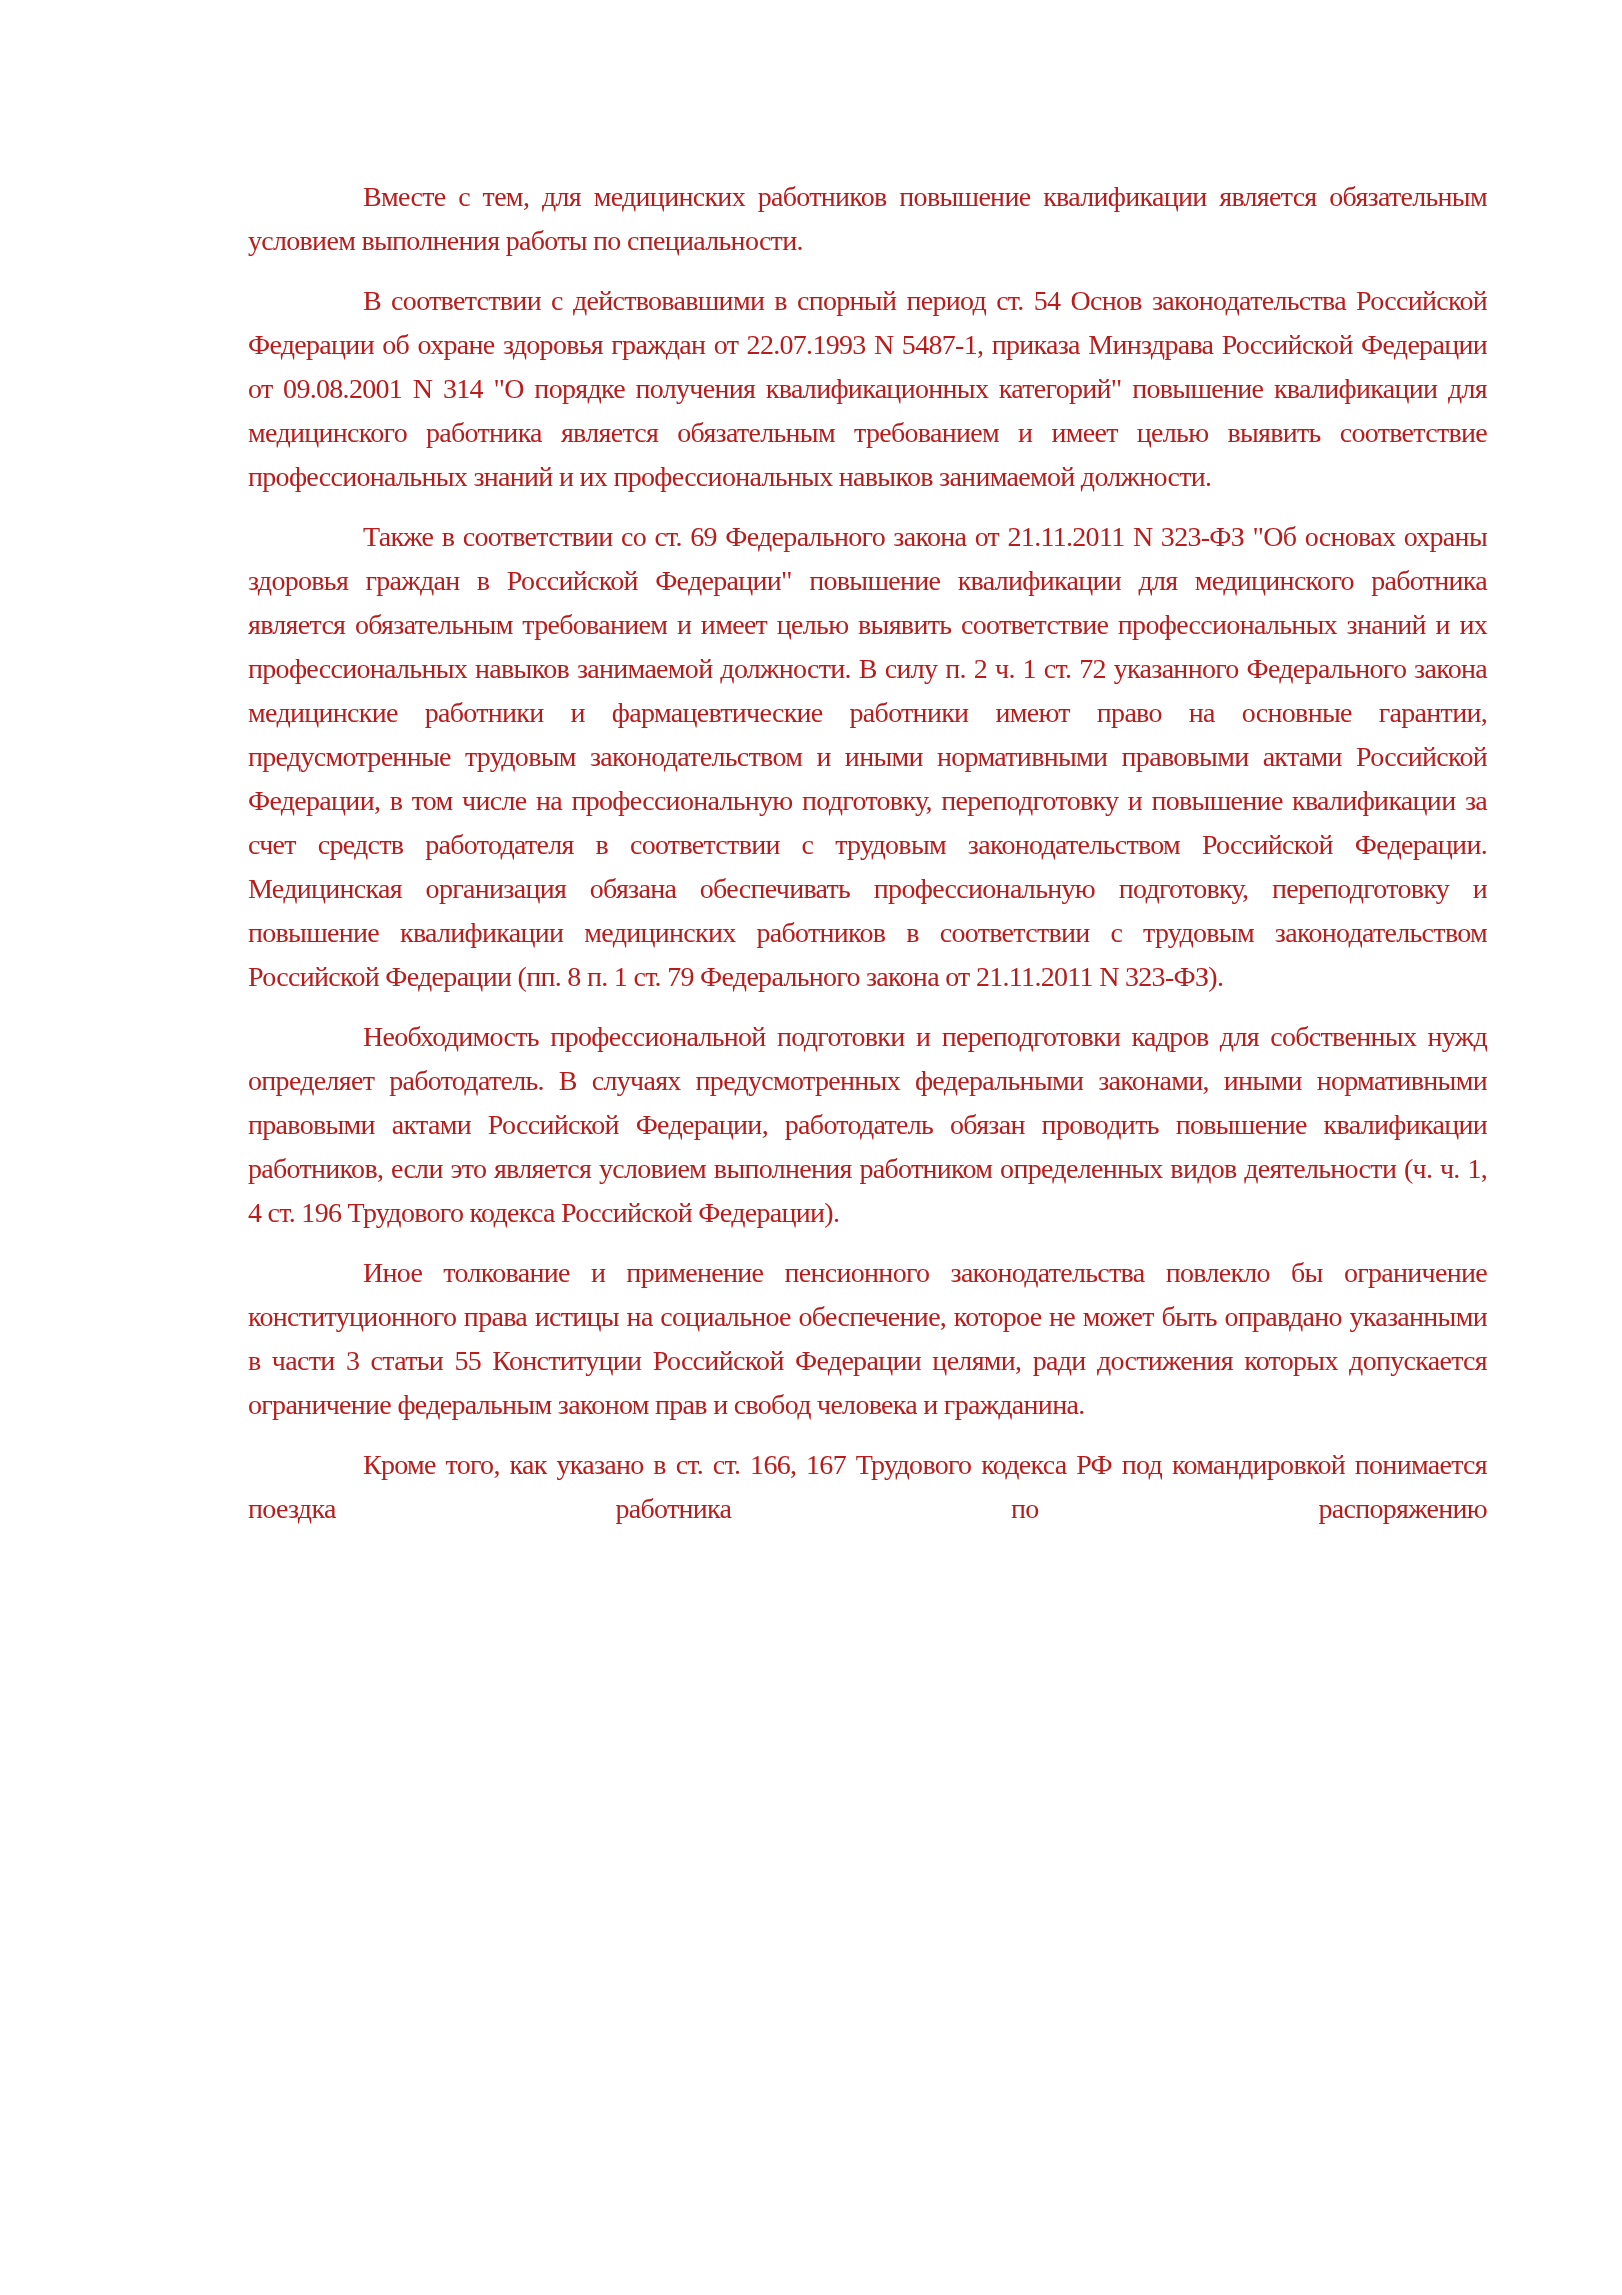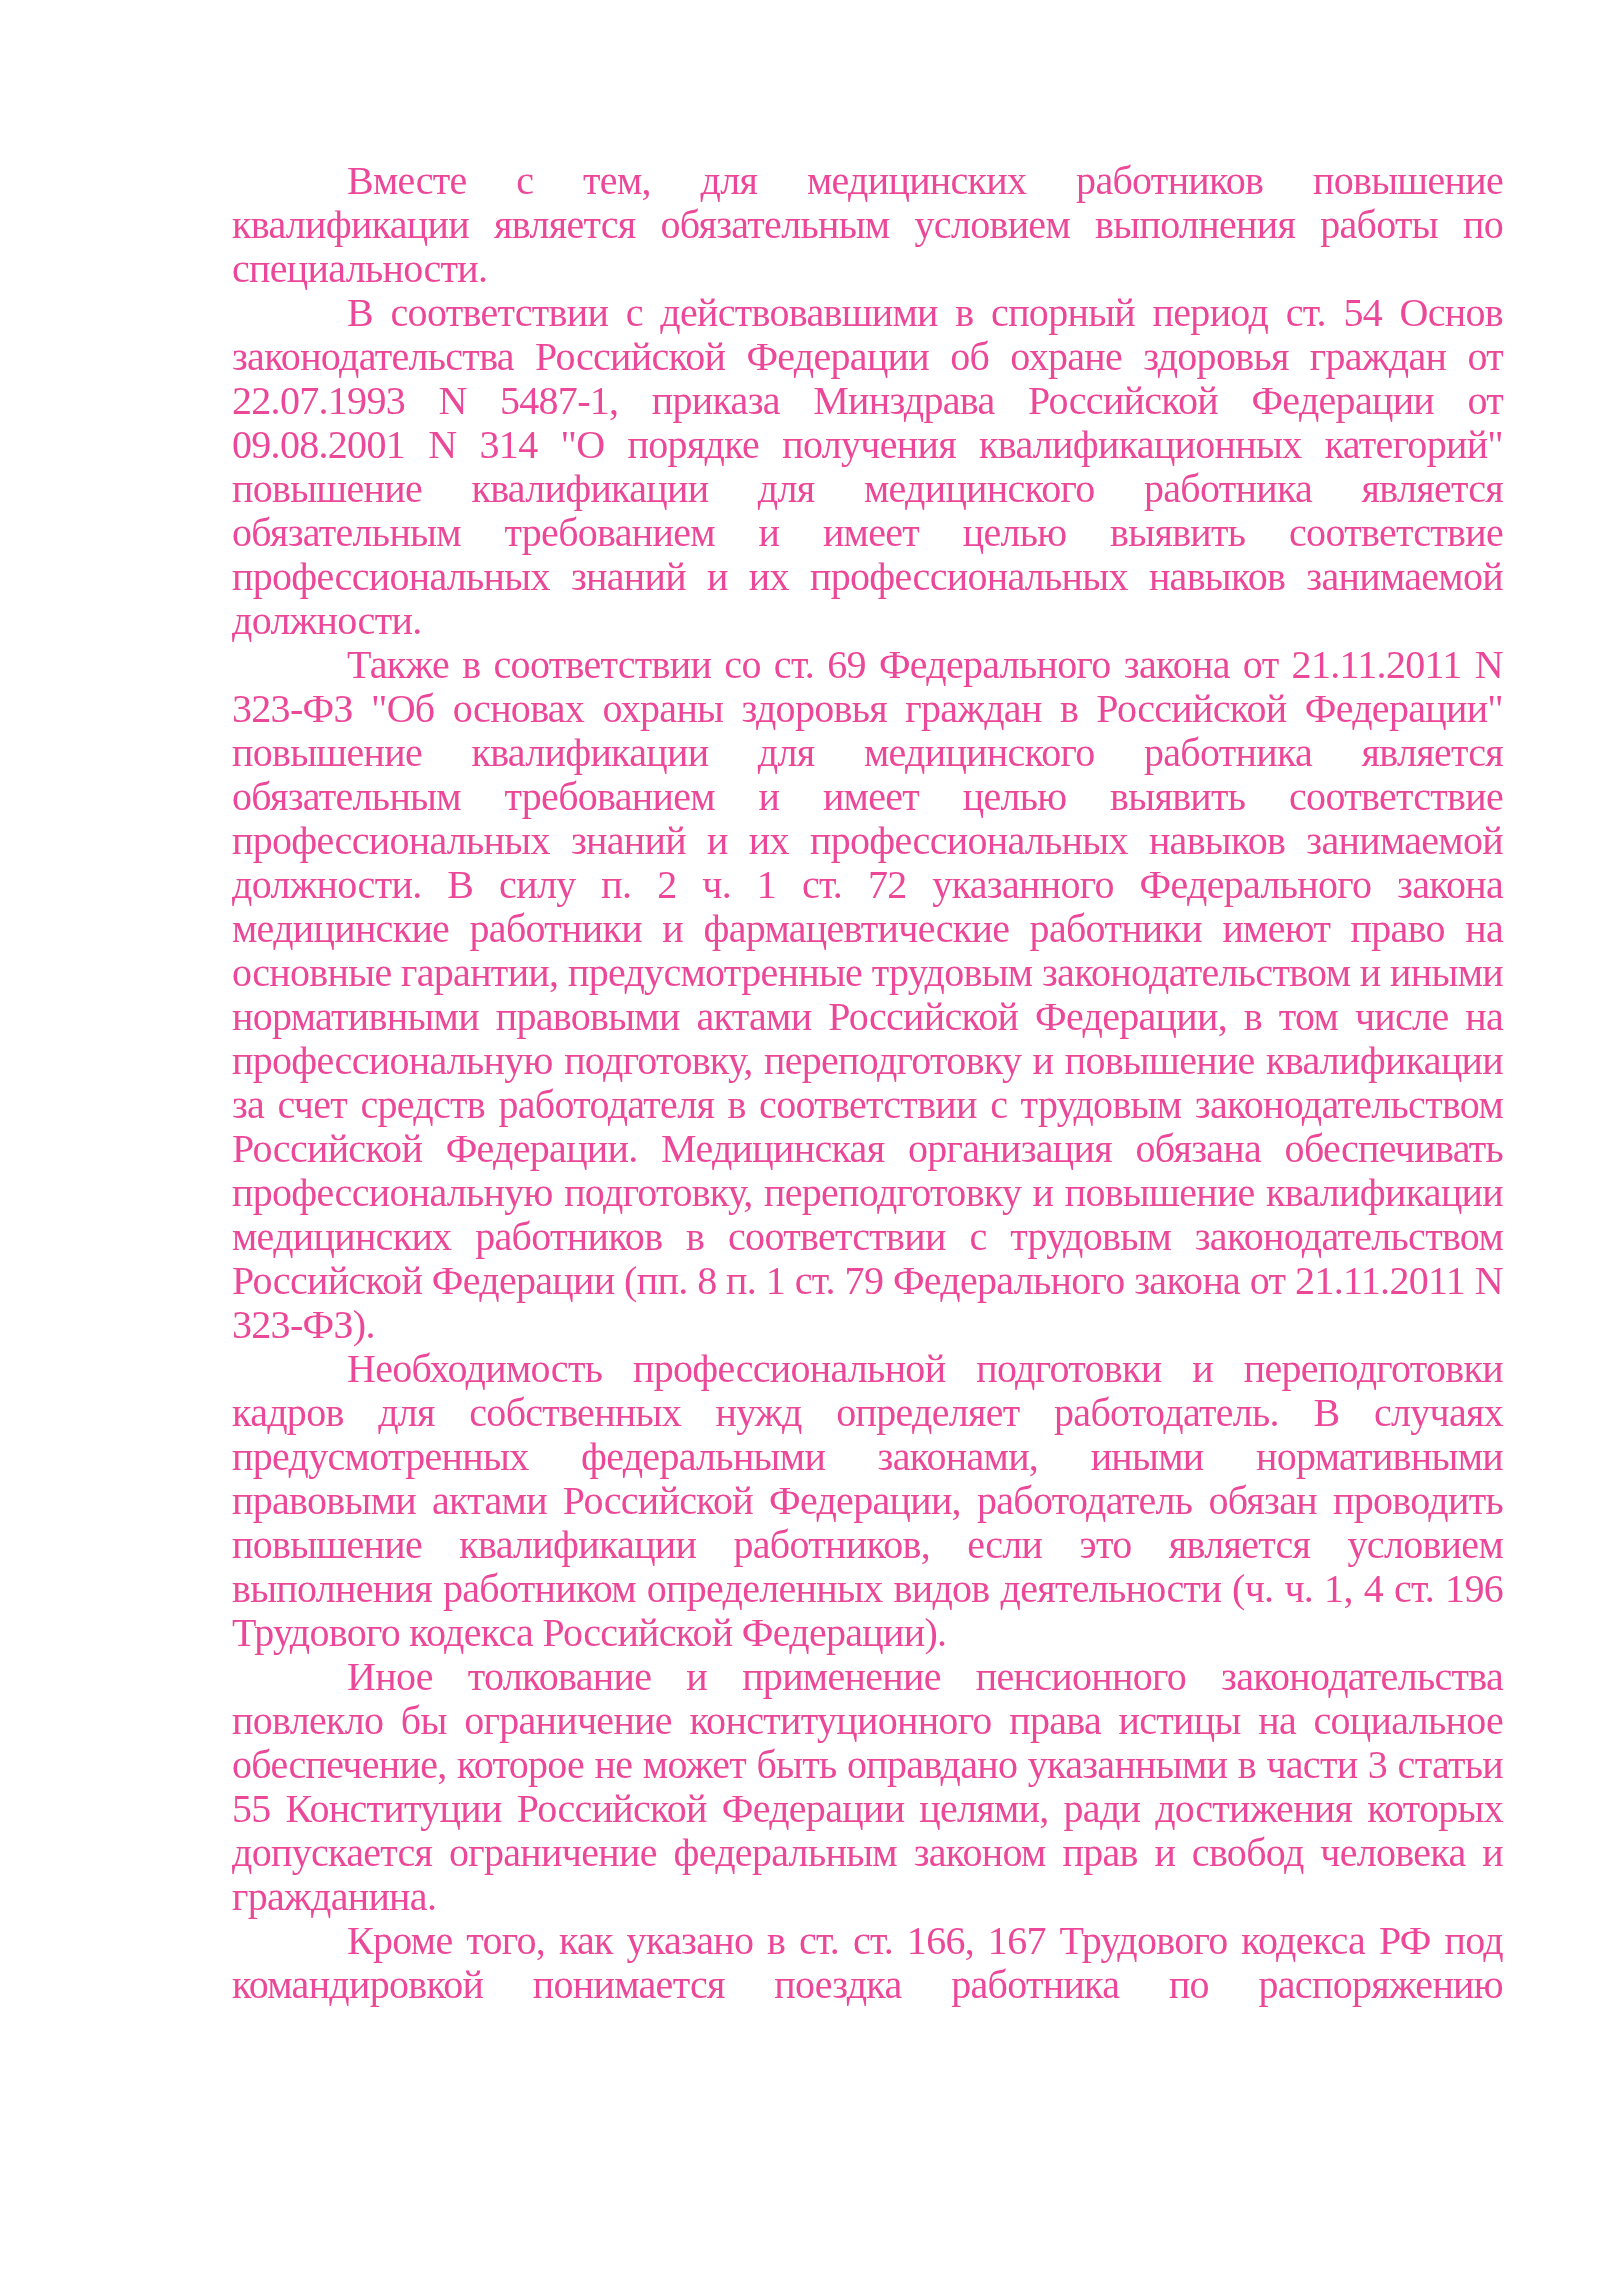--- a/index.html
+++ b/index.html
@@ -16,30 +16,30 @@
     font-family: "Liberation Serif", "DejaVu Serif", serif;
     color: #000000;
   }
   .text-block {
     position: absolute;
     left: 232px;
     top: 159px;
     width: 1271px;
   }
   .para {
-    margin: 0;
-    font-size: 40px;
+    margin: 16px;
+    font-size: 28px;
     line-height: 44px;
     letter-spacing: -0.7px;
     text-align: justify;
     text-align-last: left;
     text-indent: 115px;
     word-spacing: normal;
     hyphens: none;
-    color: #ec4899;
+    color: #b91c1c;
   }
   
   .para.continued {
     text-align-last: justify;
   }
 </style>
 </head>
 <body>
 
 <div class="page">

